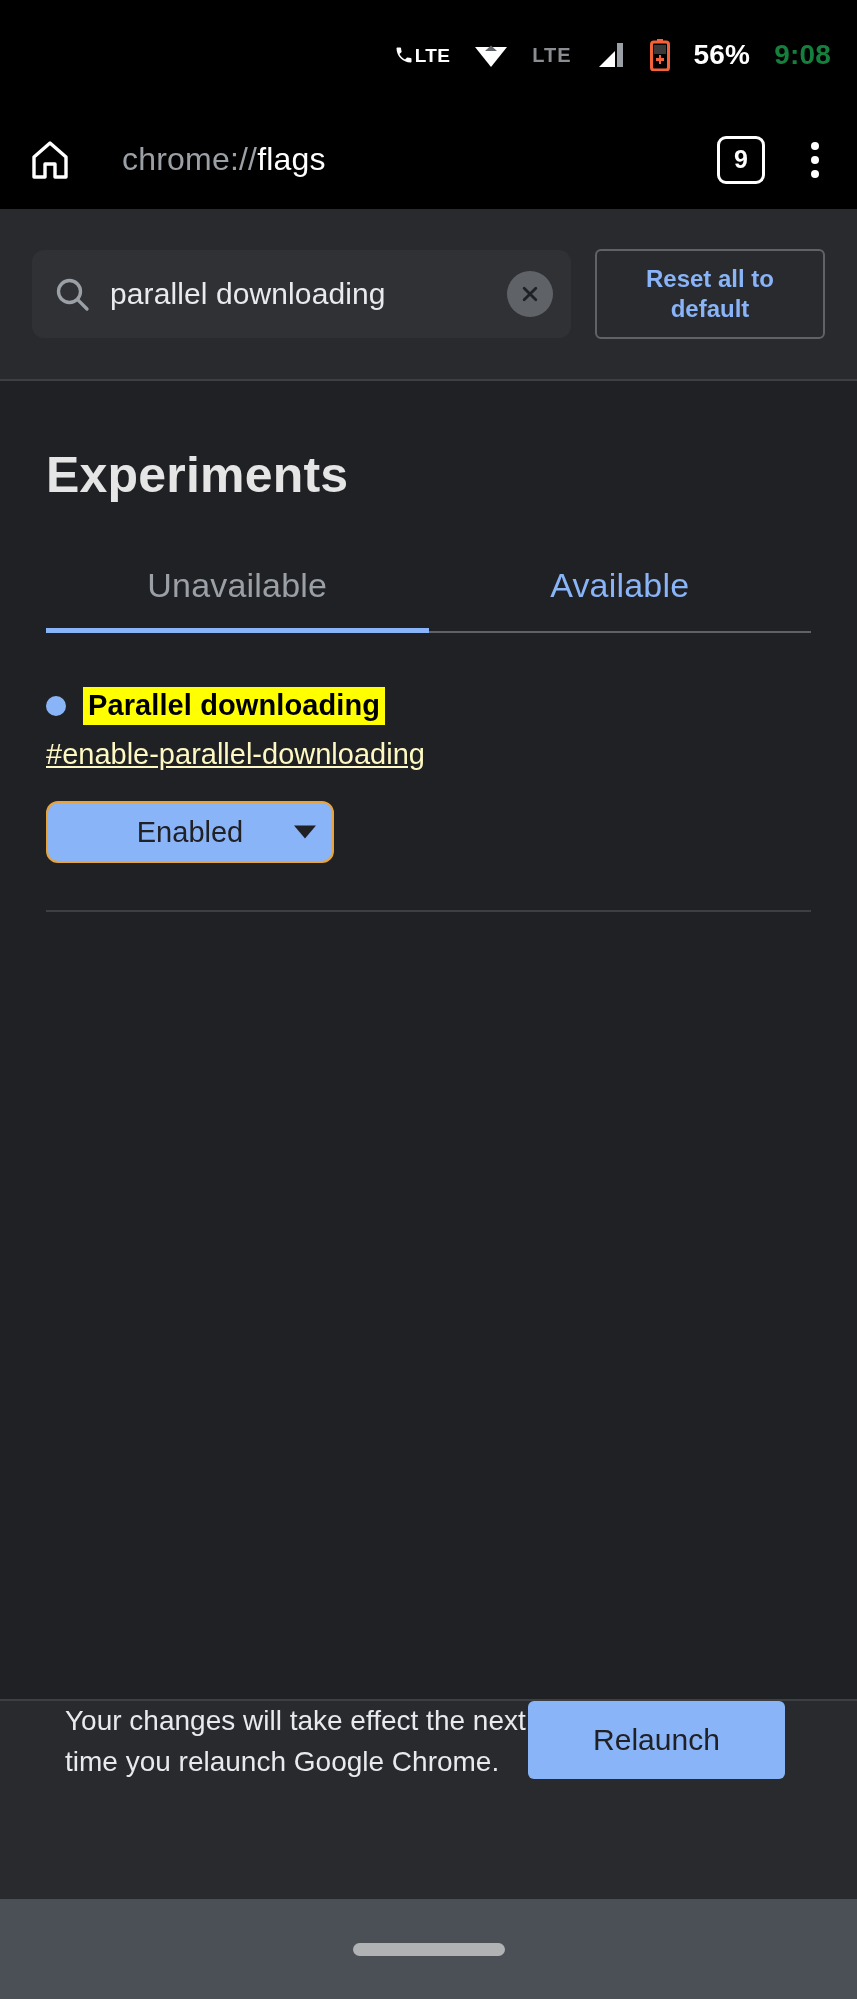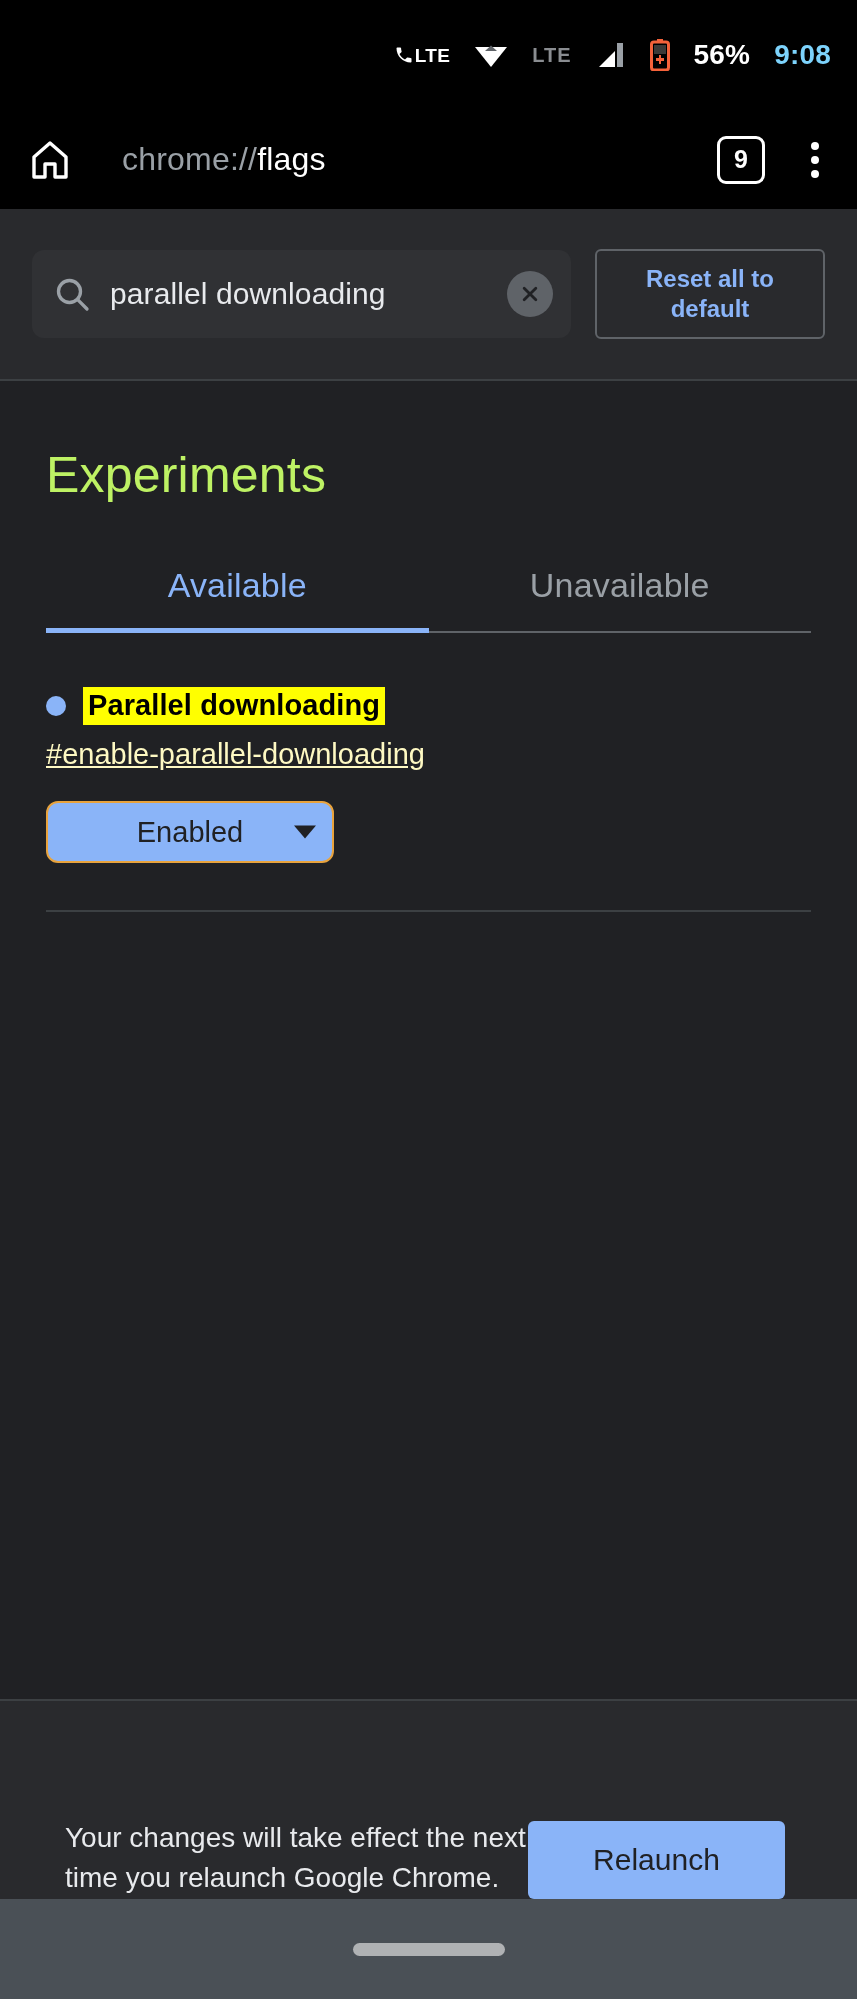--- a/index.html
+++ b/index.html
@@ -20,21 +20,21 @@
   .sb-icon{ display:flex; align-items:center; }
   .lte-call{ display:flex; align-items:flex-end; gap:1px; }
   .handset{ width:20px; height:20px; position:relative; }
   .handset svg{ display:block; }
   .lte-txt{ font-size:19px; font-weight:bold; color:#fff; letter-spacing:.3px; line-height:1; }
   .lte-dim{ font-size:20px; font-weight:bold; color:#8a8d91; letter-spacing:1px; line-height:1; }
   .wifi{ width:34px; height:28px; }
   .sigbars{ width:30px; height:30px; }
   .batt{ width:20px; height:32px; }
   .sb-pct{ color:#fff; font-size:28px; font-weight:bold; letter-spacing:.2px; }
-  .sb-time{ color:#7dd3fc; font-size:28px; font-weight:bold; letter-spacing:.2px; }
+  .sb-time{ color:#15803d; font-size:28px; font-weight:bold; letter-spacing:.2px; }
 
   
   .toolbar{
     position:absolute; top:110px; left:0; width:857px; height:99px;
     background:#000; display:flex; align-items:center; padding:0 22px;
   }
   .home-btn{ width:56px; height:56px; display:flex; align-items:center; justify-content:center; }
   .omnibox{
     flex:1; margin-left:44px; font-size:32px; letter-spacing:.2px;
     white-space:nowrap; overflow:hidden;
@@ -69,21 +69,21 @@
   .reset-btn{
     width:230px; height:90px; border:2px solid #5f6368; border-radius:6px;
     color:#8ab4f8; font-size:24px; font-weight:bold; line-height:1.25;
     display:flex; align-items:center; justify-content:flex-end; text-align:center;
     padding:0 12px;
   }
 
   
   .content{ position:absolute; top:381px; left:0; width:857px; bottom:300px; background:#202124; }
   .page-title{
-    color:#bef264; font-size:50px; font-weight:normal;
+    color:#e5e5e5; font-size:50px; font-weight:bold;
     padding:65px 8px 0 46px; letter-spacing:.2px;
   }
   .version{ color:#9aa0a6; font-size:29px; padding:30px 0 0 46px; }
 
   .tabs{
     display:flex; margin:62px 46px 0 46px; border-bottom:2px solid #5f6368;
     position:relative;
   }
   .tab{
     flex:1; text-align:center; font-size:34px; padding-bottom:26px;
@@ -119,21 +119,21 @@
     position:absolute; right:16px; top:50%; transform:translateY(-50%);
     width:0; height:0; border-left:11px solid transparent; border-right:11px solid transparent;
     border-top:13px solid #202124;
   }
   .flag-divider{ height:2px; background:#3c4043; margin:47px 0 0 0; }
 
   
   .relaunchbar{
     position:absolute; left:0; bottom:100px; width:857px; height:200px;
     background:#292a2d; border-top:2px solid #3c4043;
-    display:flex; align-items:flex-end; padding:0 72px 0 65px;
+    display:flex; align-items:flex-start; padding:0 72px 0 65px;
   }
   .relaunch-text{ flex:1; color:#e8eaed; font-size:28px; line-height:1.45; max-width:470px; }
   .relaunch-btn{
     width:257px; height:78px; background:#8ab4f8; border-radius:6px;
     color:#202124; font-size:30px; display:flex; align-items:center; justify-content:center;
   }
 
   
   .navbar{
     position:absolute; left:0; bottom:0; width:857px; height:100px;
@@ -222,25 +222,25 @@
     </div>
     <div class="reset-btn">
       <span>Reset all to default</span>
     </div>
   </div>
 
   <div class="content">
     <div class="page-title">Experiments</div>
 
     <div class="tabs">
+      <div class="tab inactive">
+        <span>Unavailable</span>
+      </div>
       <div class="tab active">
         <span>Available</span>
-      </div>
-      <div class="tab inactive">
-        <span>Unavailable</span>
       </div>
       <div class="tab-underline"></div>
     </div>
 
     <div class="flag">
       <div class="flag-head">
         <span class="flag-dot"></span>
         <span class="flag-title">Parallel downloading</span>
       </div>
       <a class="flag-perma" href="#">#enable-parallel-downloading</a>

